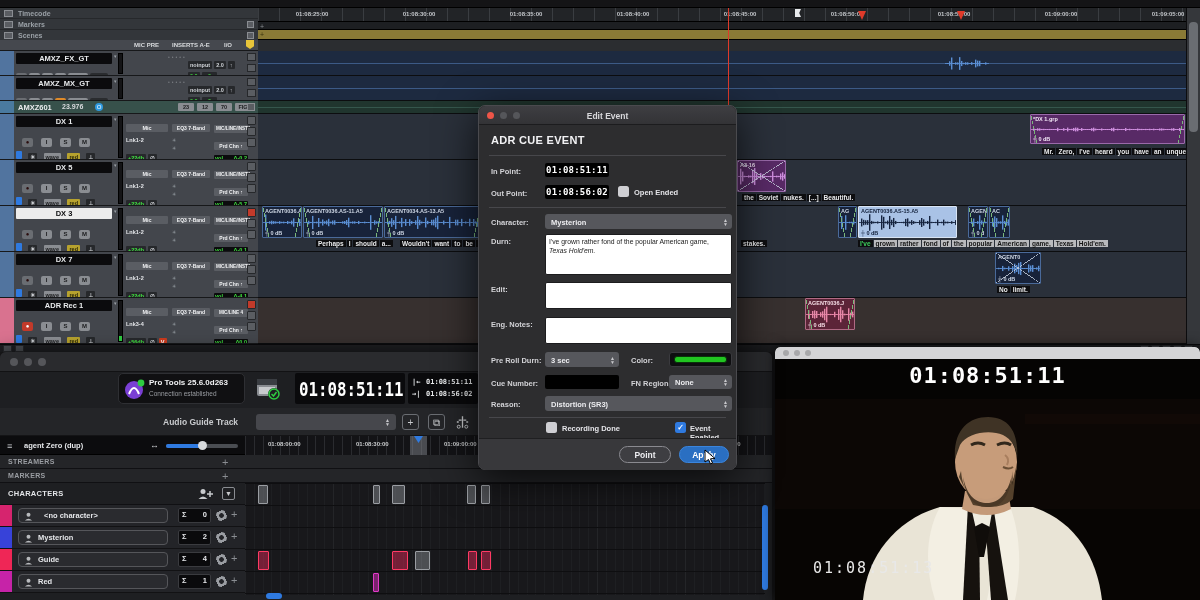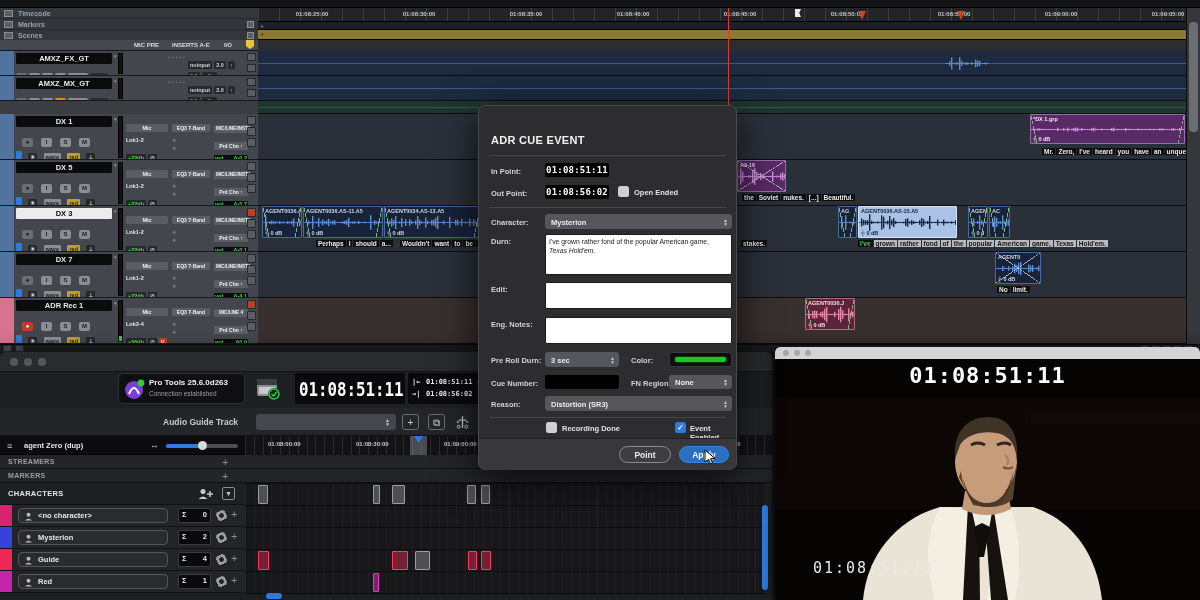--- a/index.html
+++ b/index.html
@@ -167,20 +167,31 @@
         <div class="tstrip" style="background: rgb(81, 116, 159);"></div>
         <div class="tname">AMXZ_FX_GT</div>
         <div style="position: absolute; left: 114px; top: 2px; font-size: 5px; color: rgb(154, 160, 166);">▾</div>
         <div class="meter" style="left: 118px; top: 2px; height: 21px;"></div>
         <div style="position: absolute; left: 16px; top: 14px;"><span class="tbtn rec">●</span><span class="tbtn">I</span><span class="tbtn">S</span><span class="tbtn">M</span><span class="tbtn" style="min-width: 20px;">wave</span><span class="tbtn grn" style="min-width: 18px;">read</span></div>
         <div style="position: absolute; left: 188px; top: 2px;"><span class="chip">noinput</span><span class="chip">2.0</span><span class="chip">↑</span></div>
         <div style="position: absolute; left: 188px; top: 13px;"><span class="chip g">0.0</span><span class="chip g">◂ 0 ▸</span></div>
         <div style="position: absolute; left: 168px; top: 3px; font-size: 5px; color: rgb(122, 125, 130); letter-spacing: 2px;">•••••</div>
         <div style="position: absolute; right: 2px; top: 2px; width: 9px; height: 8px; background: rgb(90, 93, 98); border: 1px solid rgb(38, 40, 43);"></div>
         <div style="position: absolute; right: 2px; top: 13px; width: 9px; height: 8px; background: rgb(90, 93, 98); border: 1px solid rgb(38, 40, 43);"></div>
+      </div>
+      <div class="track" style="top: 93px; height: 13px; background: rgb(55, 81, 75);">
+        <div class="tstrip" style="background: rgb(74, 122, 159);"></div>
+        <div style="position: absolute; left: 18px; top: 2px; font-size: 7.5px; font-weight: bold; color: rgb(232, 234, 236);">AMXZ601</div>
+        <div style="position: absolute; left: 62px; top: 2px; font-size: 7px; font-weight: bold; color: rgb(216, 218, 221);">23.976</div>
+        <div style="position: absolute; left: 95px; top: 2px; width: 8px; height: 8px; border-radius: 50%; background: rgb(47, 154, 224); color: rgb(255, 255, 255); font-size: 6px; text-align: center; line-height: 8px;">O</div>
+        <div style="position: absolute; left: 178px; top: 2px; width: 16px; height: 8px; background: rgb(138, 141, 146); color: rgb(27, 28, 30); font-size: 5.5px; font-weight: bold; text-align: center; line-height: 8px; border-radius: 1px;">23</div>
+        <div style="position: absolute; left: 197px; top: 2px; width: 16px; height: 8px; background: rgb(138, 141, 146); color: rgb(27, 28, 30); font-size: 5.5px; font-weight: bold; text-align: center; line-height: 8px; border-radius: 1px;">12</div>
+        <div style="position: absolute; left: 216px; top: 2px; width: 16px; height: 8px; background: rgb(138, 141, 146); color: rgb(27, 28, 30); font-size: 5.5px; font-weight: bold; text-align: center; line-height: 8px; border-radius: 1px;">70</div>
+        <div style="position: absolute; left: 235px; top: 2px; width: 16px; height: 8px; background: rgb(138, 141, 146); color: rgb(27, 28, 30); font-size: 5.5px; font-weight: bold; text-align: center; line-height: 8px; border-radius: 1px;">FIG</div>
+        <div style="position: absolute; right: 3px; top: 2px; width: 8px; height: 8px; background: rgb(90, 93, 98); border: 1px solid rgb(138, 141, 146);"></div>
       </div>
       <div class="track" style="top: 106px; height: 46px;">
         <div class="tstrip" style="background: rgb(81, 116, 159);"></div>
         <div class="tname">DX 1</div>
         <div style="position: absolute; left: 114px; top: 2px; font-size: 5px; color: rgb(154, 160, 166);">▾</div>
         <div class="meter" style="left: 118px; top: 2px; height: 42px;"></div>
         <div style="position: absolute; left: 22px; top: 16px;"><span class="tbtn rec" style="">●</span><span class="tbtn" style="margin-left: 6px;">I</span><span class="tbtn" style="margin-left: 6px;">S</span><span class="tbtn" style="margin-left: 6px;">M</span></div>
         <div style="position: absolute; left: 16px; top: 31px;"><span class="chip" style="background:#2f7ae0;width:6px"> </span>
   <span class="chip">✳</span>
   <span class="chip" style="background:#8a8d92;color:#1b1c1e">wave</span>
@@ -934,21 +945,21 @@
     <path d="M12 3 v6 M9 6 h6" stroke="#c8cacd" stroke-width="1.5"></path>
         </svg>
   <span style="position:absolute;left:222px;top:4px;width:13px;height:13px;border:1px solid #8a8d92;border-radius:2px;color:#c8cacd;font-size:7px;text-align:center;line-height:12px;">▼</span>
       </div>
       <div class="char-row" style="top: 153px;">
         <div class="char-strip" style="background: rgb(214, 36, 110);"></div>
         <div class="char-pill"><svg style="position:absolute;left:5px;top:3px" width="9" height="9" viewBox="0 0 10 10">
     <circle cx="5" cy="3" r="2.2" fill="#b8babd"></circle>
             <path d="M1 9.5 Q5 5.5 9 9.5 Z" fill="#b8babd"></path>
           </svg>
-    <span style="margin-left:19px;">&lt;no character&gt;</span></div>
+    <span style="margin-left:25px;">&lt;no character&gt;</span></div>
         <div class="char-sum">
           <span style="position:absolute;left:3px;top:1px;">Σ</span>
           <span style="position:absolute;right:3px;top:1px;">0</span>
         </div>
         <div style="position: absolute; left: 216px; top: 5px; width: 11px; height: 11px; border-radius: 50%; background: radial-gradient(circle, rgb(35, 36, 40) 28%, rgb(154, 157, 162) 30%, rgb(154, 157, 162) 60%, transparent 62%), conic-gradient(rgb(154, 157, 162) 0deg, rgb(154, 157, 162) 12%, transparent 12%, transparent 25%, rgb(154, 157, 162) 25%, rgb(154, 157, 162) 37%, transparent 37%, transparent 50%, rgb(154, 157, 162) 50%, rgb(154, 157, 162) 62%, transparent 62%, transparent 75%, rgb(154, 157, 162) 75%, rgb(154, 157, 162) 87%, transparent 87%);"></div>
         <div style="position: absolute; left: 231px; top: 3px; font-size: 11px; color: rgb(138, 141, 146);">+</div>
       </div>
       <div class="char-row" style="top: 175px;">
         <div class="char-strip" style="background: rgb(55, 66, 217);"></div>
         <div class="char-pill"><svg style="position:absolute;left:5px;top:3px" width="9" height="9" viewBox="0 0 10 10">
@@ -1025,20 +1036,26 @@
       <path d="M222 86 q8 -4 14 0" stroke="#32281c" stroke-width="3" fill="none"></path>
       <path d="M196 86 q7 -4 14 0" stroke="#32281c" stroke-width="3" fill="none"></path>
       <path d="M230 96 q5 4 2 10" stroke="#a87e5e" stroke-width="2" fill="none"></path>
     </g>
   </svg>
   <div id="vid-tc-top" class="mono">01:08:51:11</div>
   <div id="vid-tc-burn" class="mono">01:08:51:13</div>
 </div>
 
 <div class="abs" id="dialog">
+  <div id="dlg-titlebar">
+    <div class="tl-dot" style="left:8px;top:6px;width:7px;height:7px;background:#ee5548"></div>
+    <div class="tl-dot" style="left:21px;top:6px;width:7px;height:7px;background:#55565a"></div>
+    <div class="tl-dot" style="left:34px;top:6px;width:7px;height:7px;background:#55565a"></div>
+    <div id="dlg-title">Edit Event</div>
+  </div>
   <div id="dlg-header">ADR CUE EVENT</div>
   <div class="dlg-sep" style="top:49px"></div>
 
   <div class="dlg-lbl" style="top:61px">In Point:</div>
   <div class="dlg-tc mono" style="top:57px">01:08:51:11</div>
   <div class="dlg-lbl" style="top:83px">Out Point:</div>
   <div class="dlg-tc mono" style="top:79px">01:08:56:02</div>
   <div class="dlg-check" style="left:139px;top:80px"></div>
   <div class="chk-lbl" style="left:155px;top:82px">Open Ended</div>
   <div class="dlg-sep" style="top:101px"></div>

